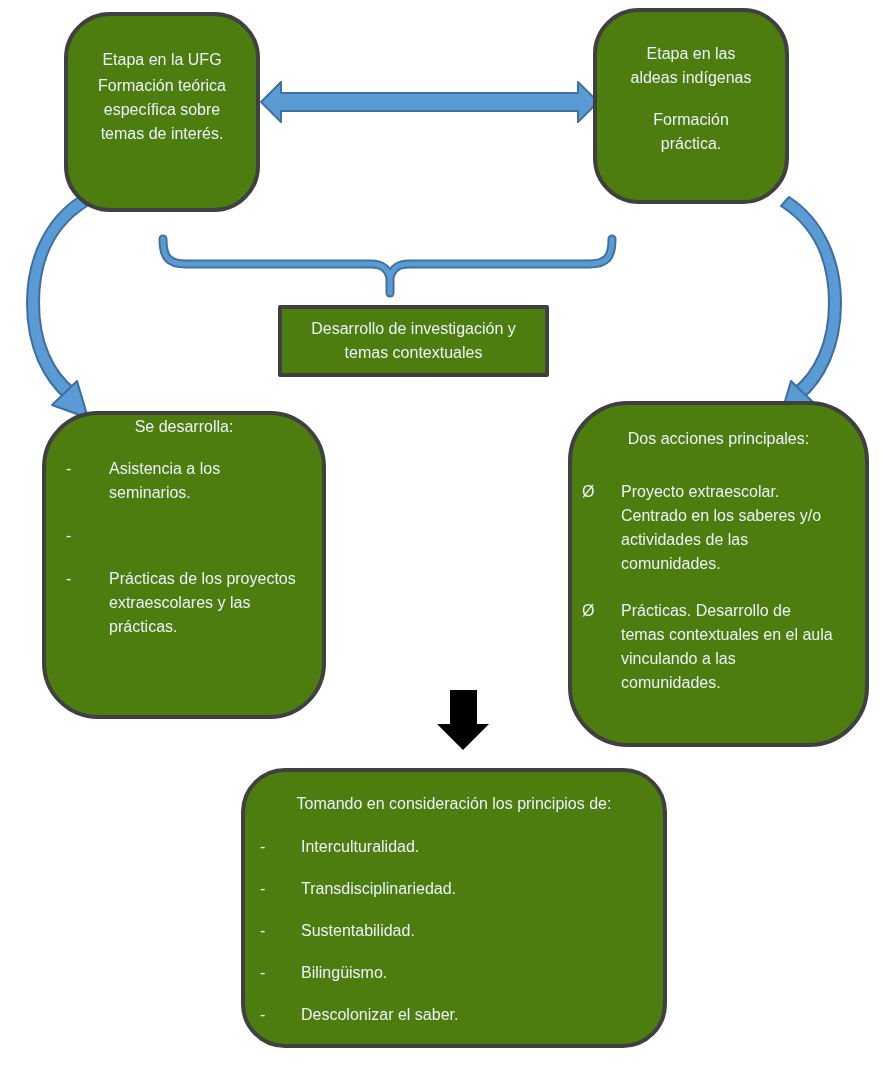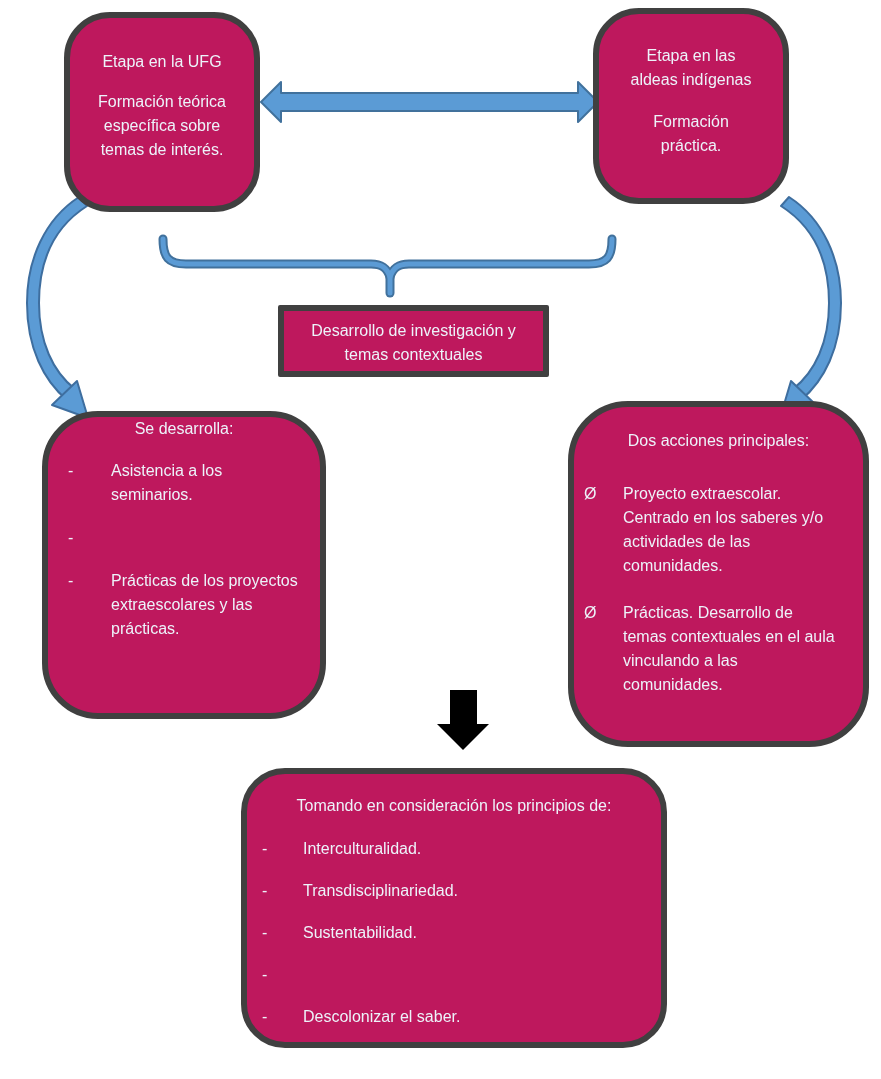--- a/index.html
+++ b/index.html
@@ -13,30 +13,30 @@
   }
   .connector-layer {
     position: absolute;
     left: 0; top: 0;
     width: 881px; height: 1079px;
     z-index: 1;
   }
   .box {
     position: absolute;
     z-index: 2;
-    background: #be185d;
-    border: 6px solid #404040;
+    background: #4d7c0f;
+    border: 4px solid #404040;
     color: #EDF3FA;
     font-size: 16px;
     line-height: 24px;
     box-sizing: border-box;
   }
   .box-tl { left: 64px;  top: 12px;  width: 196px; height: 200px; border-radius: 46px; text-align: center; padding-top: 32px; }
   .box-tr { left: 593px; top: 8px;   width: 196px; height: 196px; border-radius: 46px; text-align: center; padding-top: 30px; }
-  .box-tl .box-body { margin: 16px auto 0 auto; width: 160px; }
+  .box-tl .box-body { margin: 2px auto 0 auto; width: 160px; }
   .box-tr .box-body { margin: 18px auto 0 auto; width: 110px; }
   .box-tr .box-title { margin: 0 auto; width: 140px; }
   .box-center {
     left: 278px; top: 305px; width: 271px; height: 72px;
     border-radius: 2px; text-align: center; padding: 8px 8px 0 8px;
   }
   .box-left  { left: 42px;  top: 411px; width: 284px; height: 308px; border-radius: 56px; }
   .box-right { left: 568px; top: 401px; width: 301px; height: 346px; border-radius: 60px; padding-top: 22px; }
   .box-bottom{ left: 241px; top: 768px; width: 426px; height: 280px; border-radius: 44px; padding-top: 20px; }
   .box-left  .box-title, .box-right .box-title, .box-bottom .box-title { text-align: center; }
@@ -138,20 +138,21 @@
       <div class="item">
         <span class="bullet">-</span>
         <span class="itext">Transdisciplinariedad.</span>
       </div>
       <div class="item">
         <span class="bullet">-</span>
         <span class="itext">Sustentabilidad.</span>
       </div>
       <div class="item">
         <span class="bullet">-</span>
+        <span class="itext">Bilingüismo.</span>
       </div>
       <div class="item">
         <span class="bullet">-</span>
         <span class="itext">Descolonizar el saber.</span>
       </div>
     </div>
   </div>
 
 </div>
 

